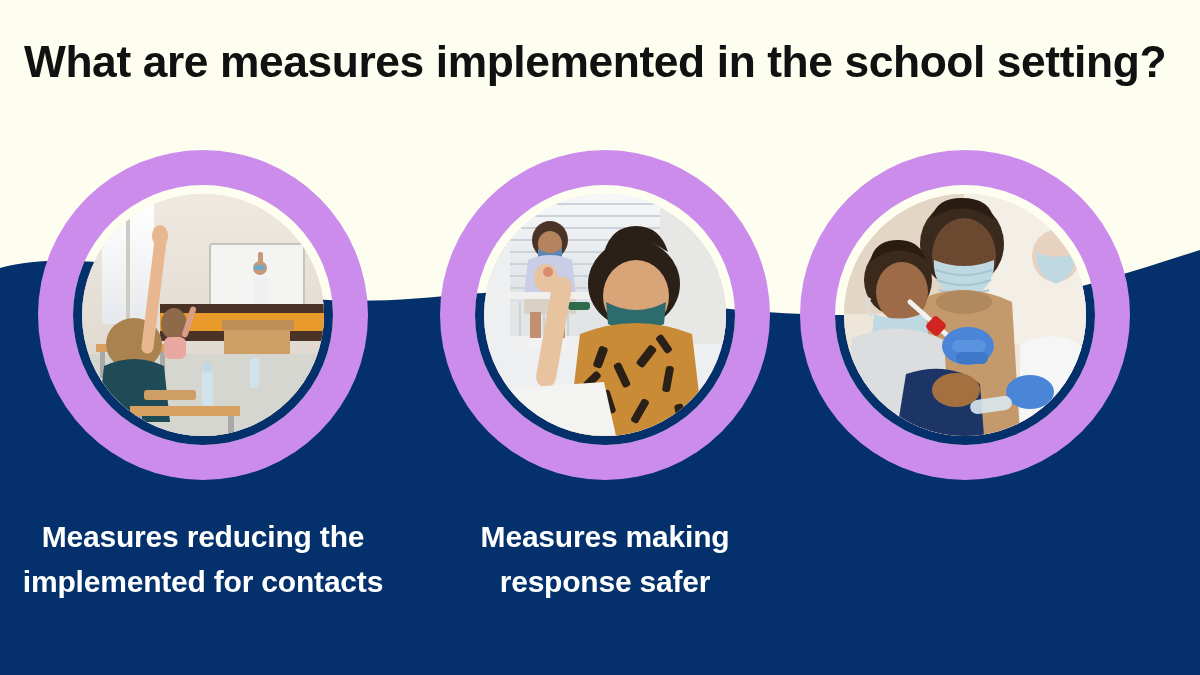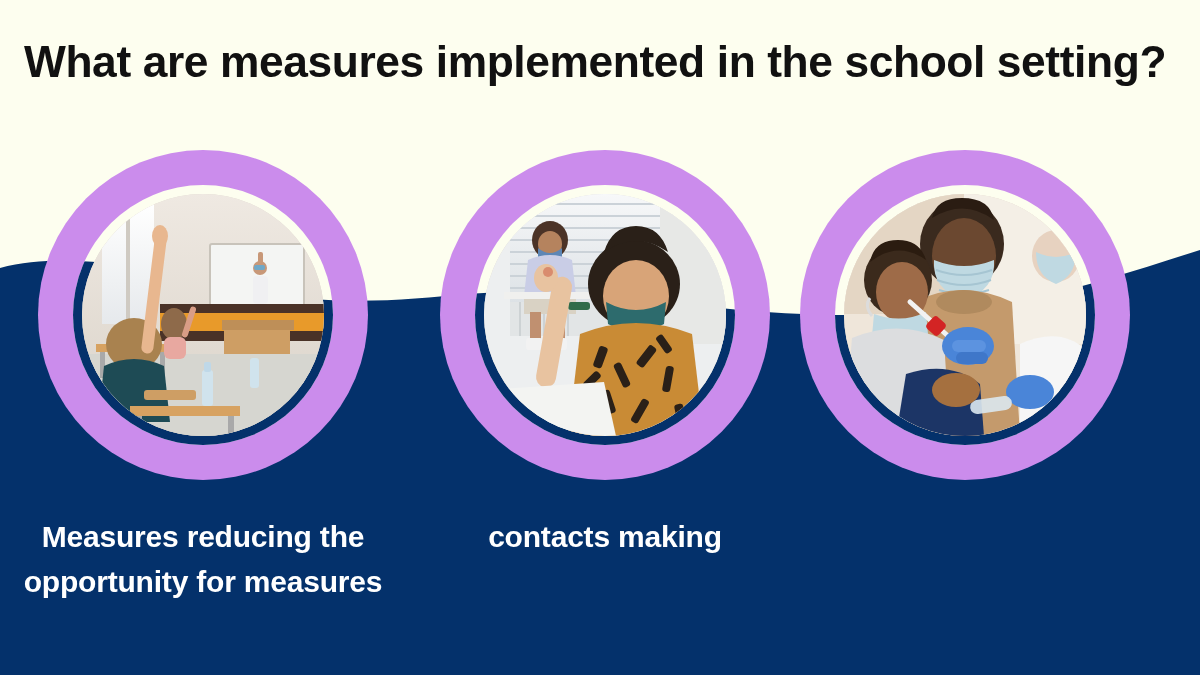--- a/index.html
+++ b/index.html
@@ -211,21 +211,21 @@
           <rect x="120" y="176" width="11" height="36" rx="3" fill="#CFE4F0" opacity="0.9"></rect>
           <rect x="122" y="168" width="7" height="10" rx="2" fill="#BFD8E8"></rect>
           <rect x="168" y="164" width="9" height="30" rx="3" fill="#CFE4F0" opacity="0.9"></rect>
 
           <rect x="62" y="196" width="52" height="10" rx="3" fill="#CE9E64"></rect>
         </svg>
       </div>
 
       <div class="caption">
         <div>Measures reducing the</div>
-        <div>opportunity for measures</div>
+        <div>implemented for contacts</div>
       </div>
     </div>
 
     <div class="card c1">
       <div class="ring"></div>
 
       <div class="ring-gap">
         <svg class="gap-inner" viewBox="0 0 1200 675" preserveAspectRatio="none">
           <rect x="0" y="0" width="1200" height="675" fill="#FDFEEF"></rect>
           <path d="M0,268 C70,250 150,268 240,288 C330,308 400,300 470,294
@@ -300,21 +300,22 @@
 
           <rect x="60" y="82" width="20" height="112" rx="10" fill="#E8C3A0" transform="rotate(10 70 138)"></rect>
           <ellipse cx="62" cy="84" rx="12" ry="14" fill="#E8C3A0"></ellipse>
           <ellipse cx="64" cy="78" rx="5" ry="5" fill="#D98C6E"></ellipse>
 
           <path d="M0,196 L120,188 L132,242 L0,242 Z" fill="#F3F4F2"></path>
         </svg>
       </div>
 
       <div class="caption">
-        <div>contacts making</div>
+        <div>Measures making</div>
+        <div>response safer</div>
       </div>
     </div>
 
     <div class="card c2">
       <div class="ring"></div>
 
       <div class="ring-gap">
         <svg class="gap-inner" viewBox="0 0 1200 675" preserveAspectRatio="none">
           <rect x="0" y="0" width="1200" height="675" fill="#FDFEEF"></rect>
           <path d="M0,268 C70,250 150,268 240,288 C330,308 400,300 470,294

